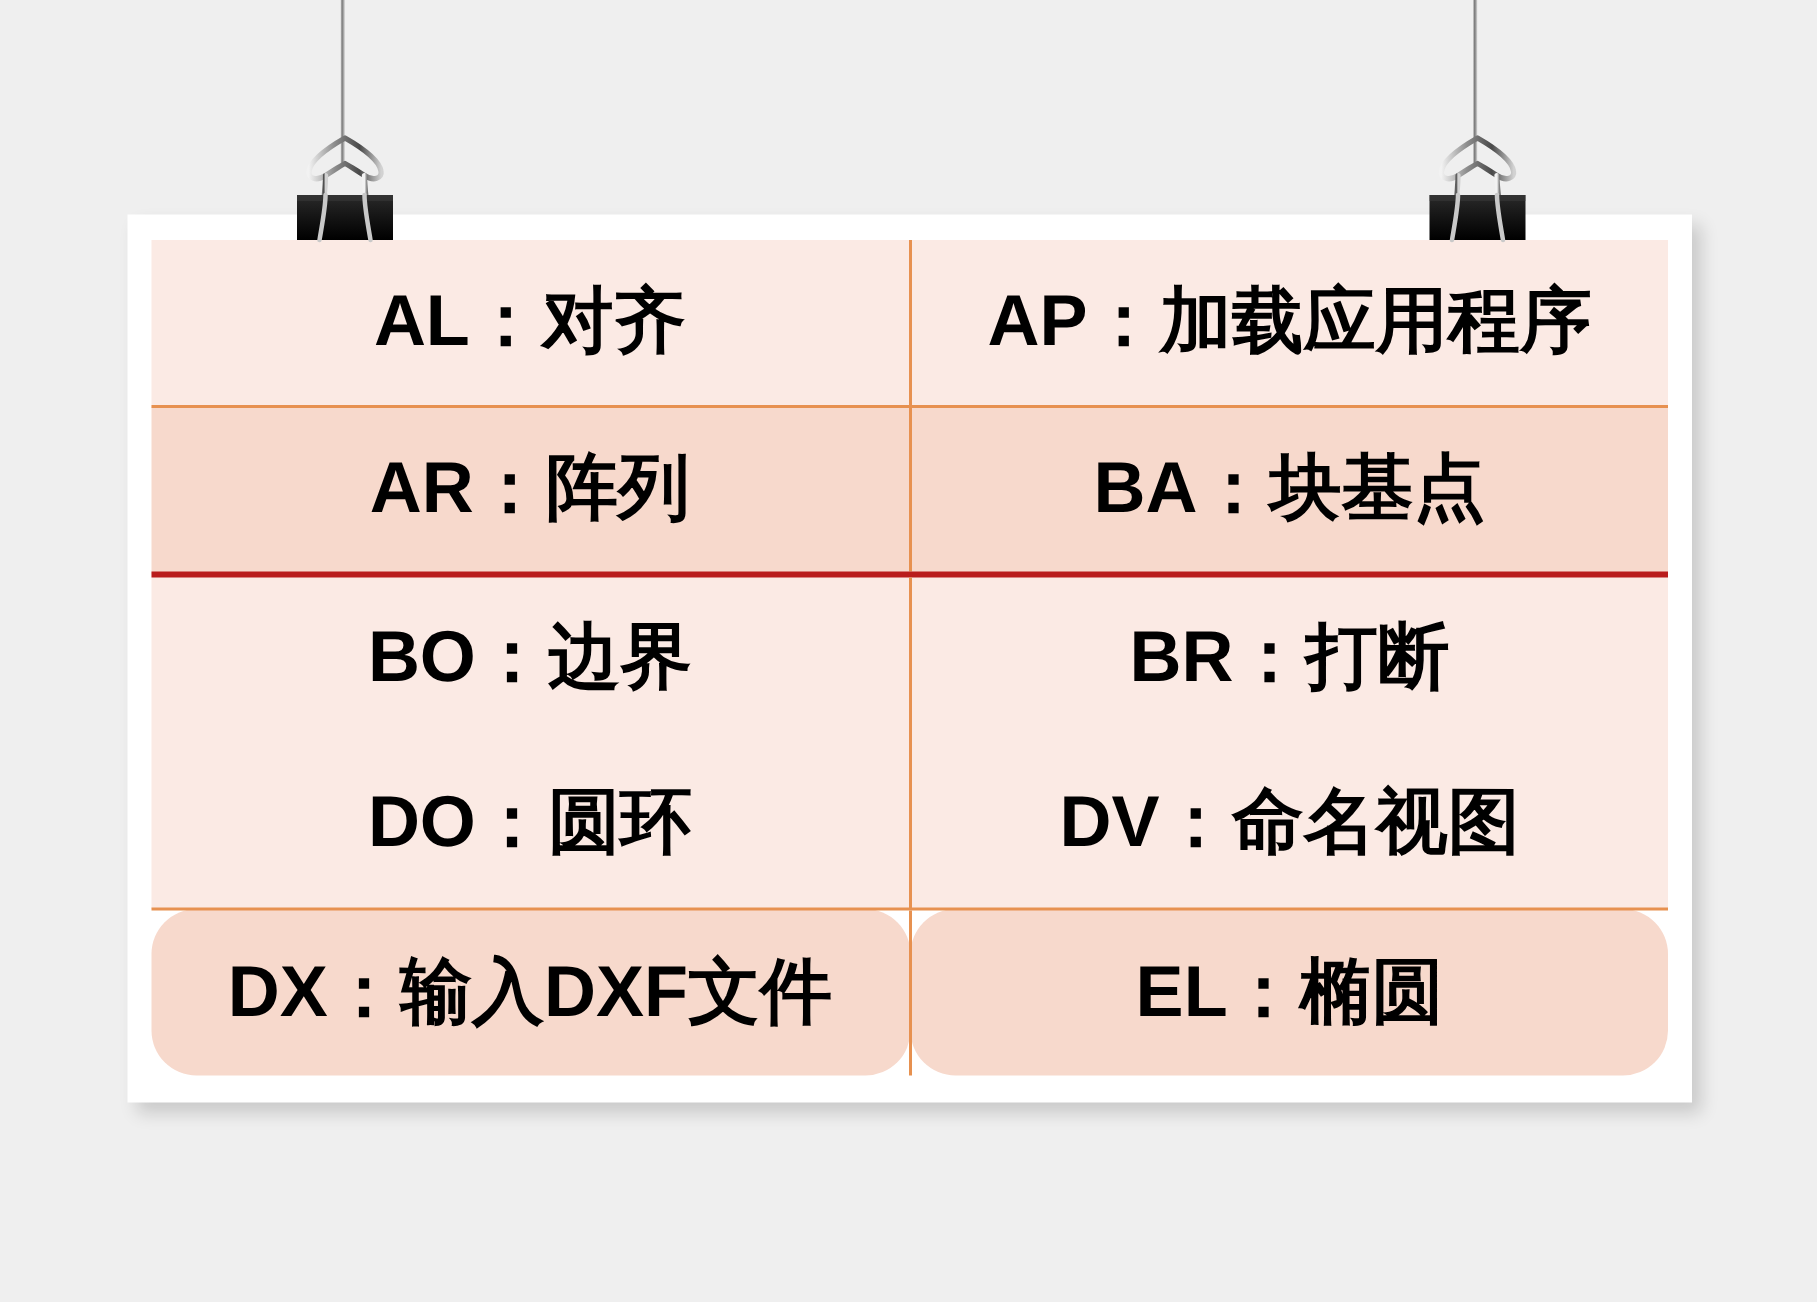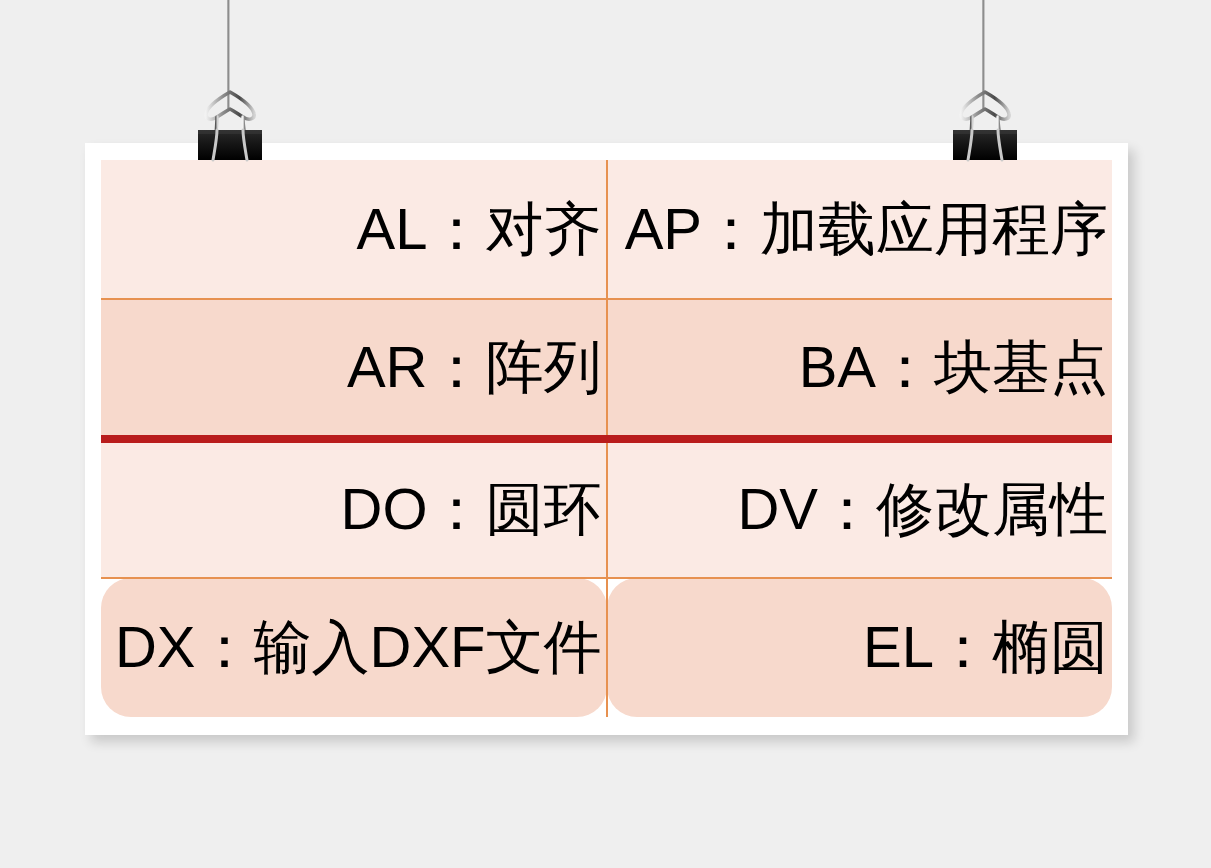--- a/index.html
+++ b/index.html
@@ -54,36 +54,36 @@
     left: 16px;
     top: 17px;
     width: 1011px;
     height: 557px;
     border-collapse: collapse;
     table-layout: fixed;
   }
   .cmd-table tr { height: 92.8px; }
   .cmd-table td {
     width: 50%;
-    text-align: right;
+    text-align: center;
     vertical-align: middle;
-    font-size: 58px;
-    font-weight: normal;
+    font-size: 48px;
+    font-weight: bold;
     color: #000000;
     letter-spacing: 0px;
     line-height: 1.05;
     padding: 0 4px;
     white-space: nowrap;
     border-right: 2px solid #e79150;
     box-sizing: border-box;
   }
   .cmd-table td:last-child { border-right: none; }
   .cmd-table tr.row-light td { background: #fbeae4; }
   .cmd-table tr.row-dark  td { background: #f7d9cc; }
-  .cmd-table tr.row-dark  td { border-top: 2px solid #e79150; border-bottom: 8px solid #b91c1c; }
+  .cmd-table tr.row-dark  td { border-top: 2px solid #e79150; border-bottom: 4px solid #b91c1c; }
   .cmd-table tr:first-child td { border-top: none; }
   .cmd-table tr:last-child td  { border-bottom: none; border-radius: 30px; }
 </style>
 </head>
 <body>
 
 <div class="string string-left"></div>
 <div class="string string-right"></div>
 
 <div class="clip clip-left">
@@ -145,22 +145,26 @@
     <tbody>
       <tr class="row-light">
         <td>AL：对齐</td>
         <td>AP：加载应用程序</td>
       </tr>
       <tr class="row-dark">
         <td>AR：阵列</td>
         <td>BA：块基点</td>
       </tr>
       <tr class="row-light">
+        <td>BO：边界</td>
+        <td>BR：打断</td>
+      </tr>
+      <tr class="row-light">
         <td>DO：圆环</td>
-        <td>DV：修改属性</td>
+        <td>DV：命名视图</td>
       </tr>
       <tr class="row-dark">
         <td>DX：输入DXF文件</td>
         <td>EL：椭圆</td>
       </tr>
     </tbody>
   </table>
 </div>
 
 </body></html>

